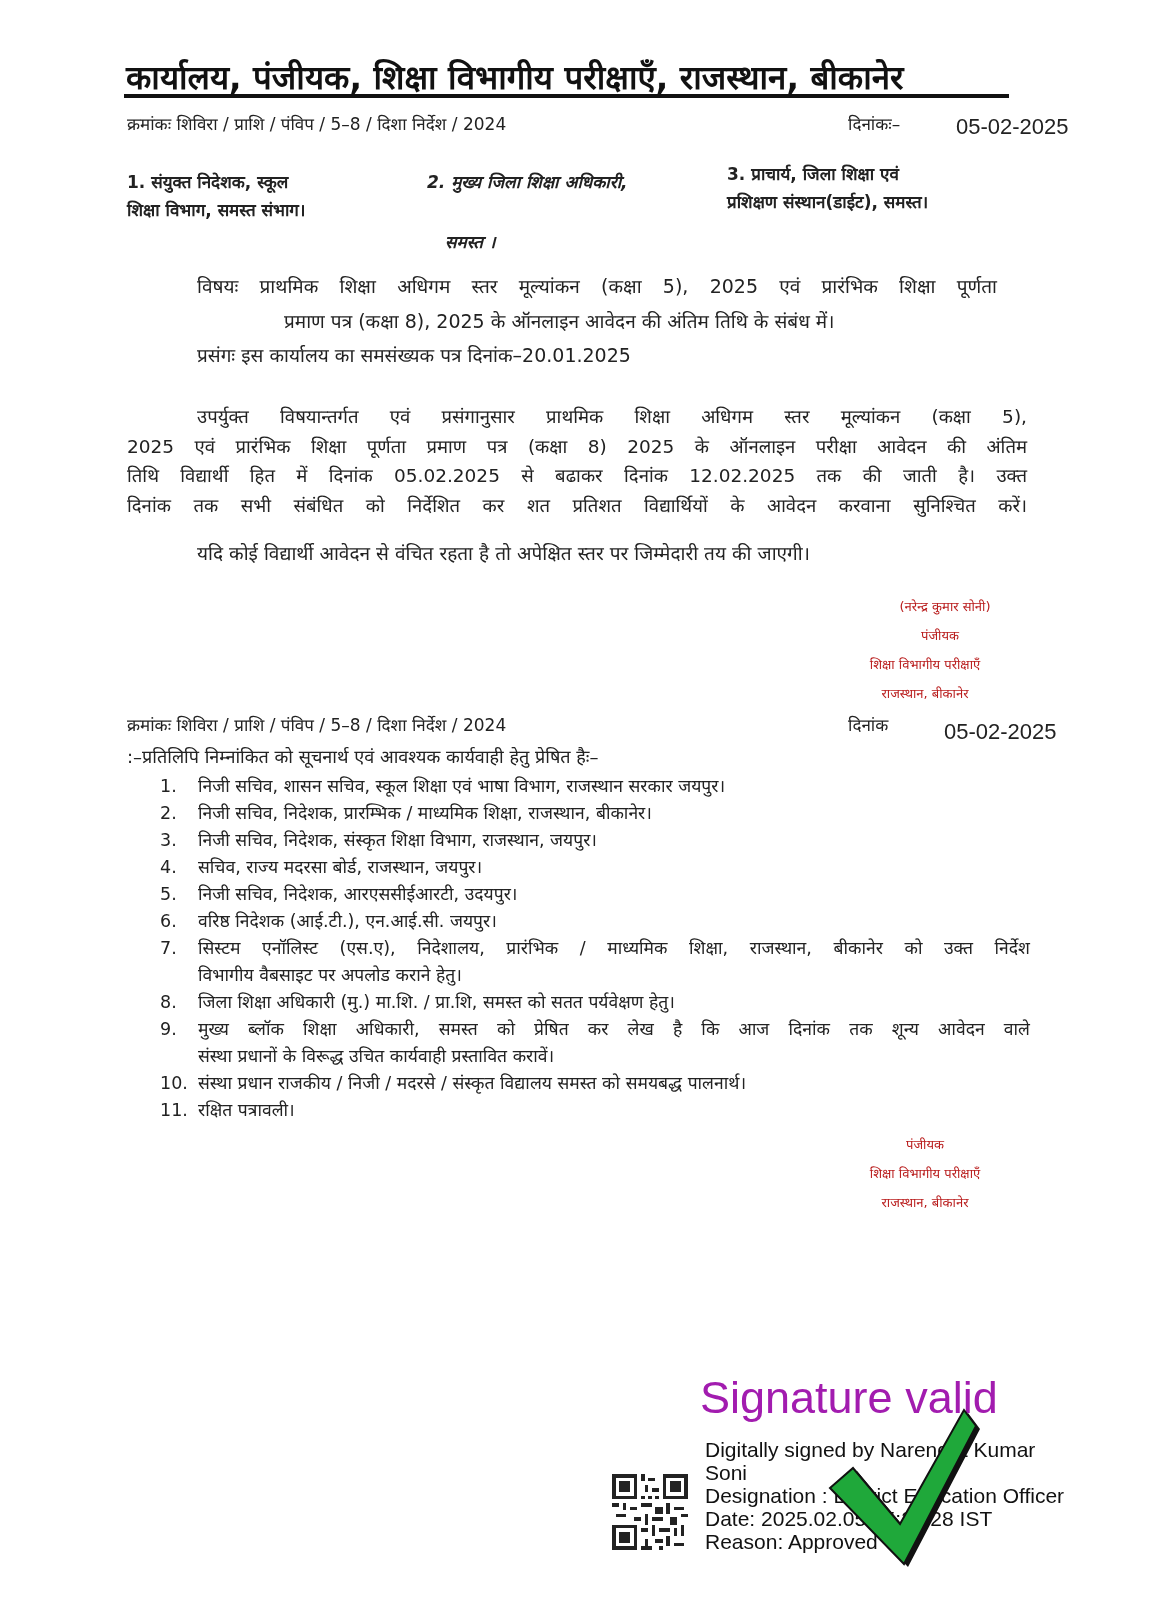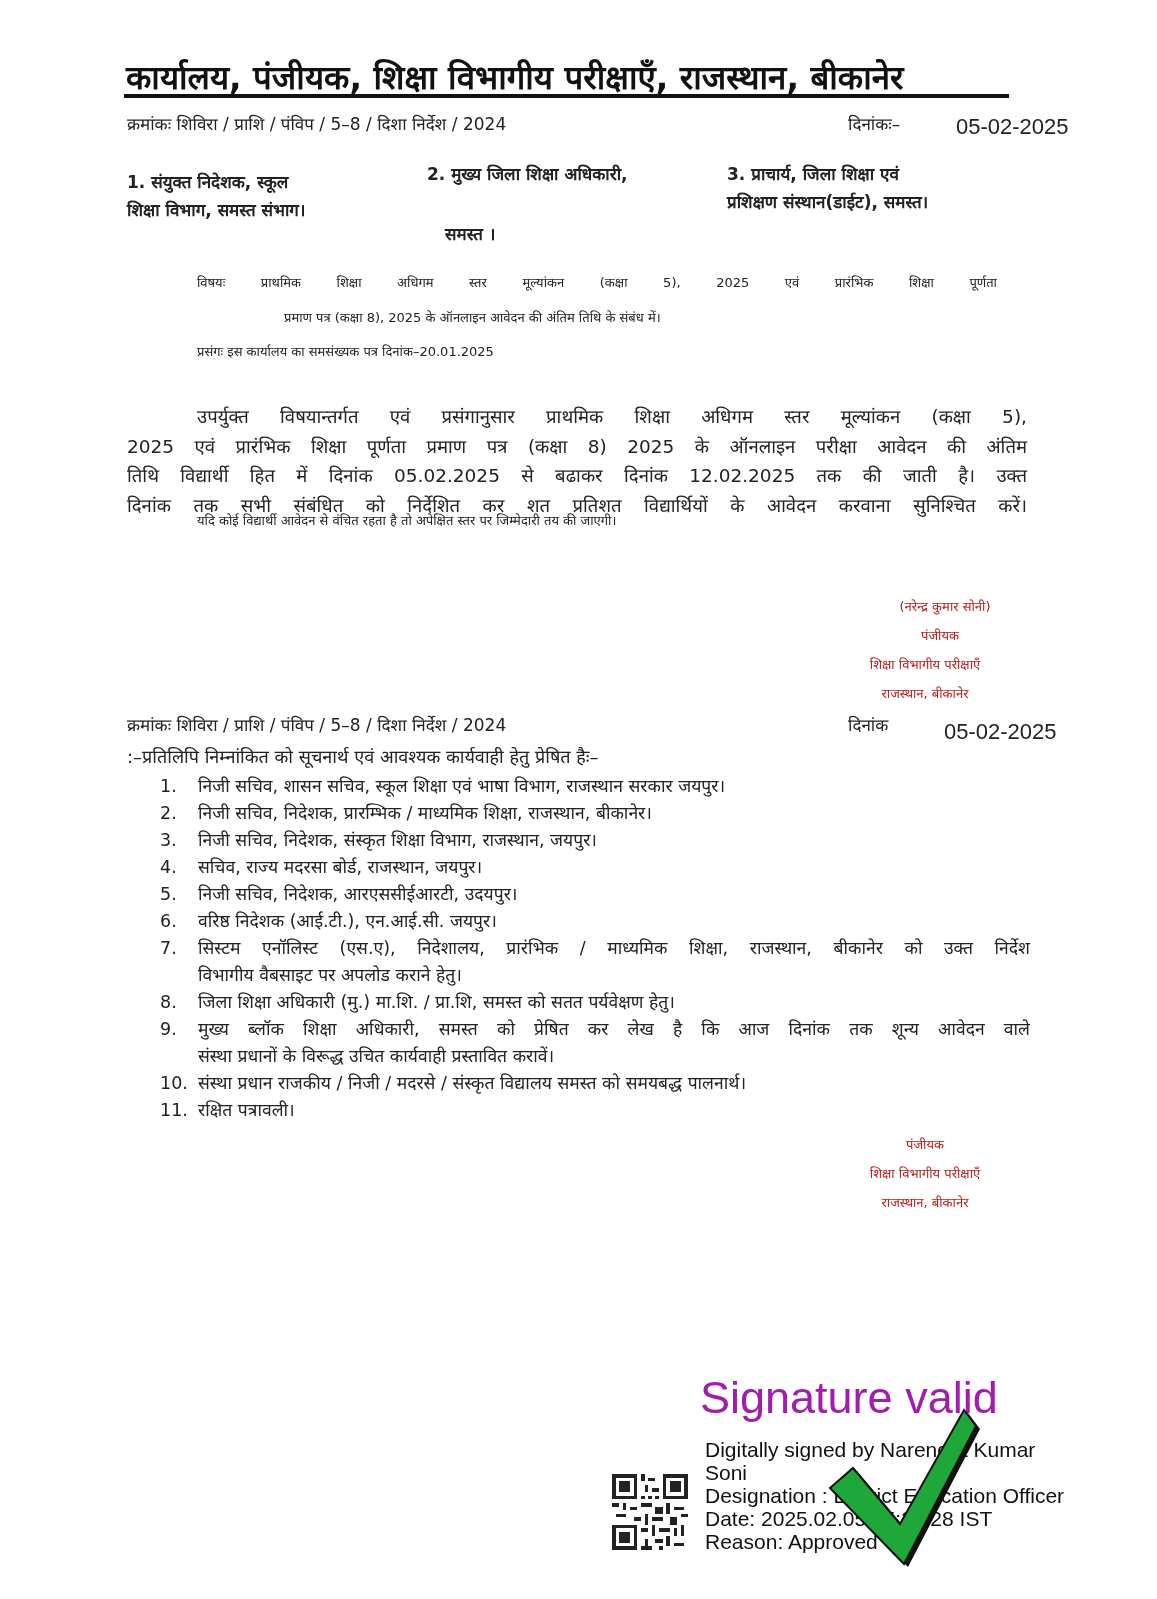--- a/index.html
+++ b/index.html
@@ -12,21 +12,21 @@
     .title {
       left: 126px; top: 54px; font-size: 33px; font-weight: bold;
       letter-spacing: 0px; color: #111;
     }
     .title-rule {
       position: absolute; left: 124px; top: 94px; width: 885px; height: 4px; background: #111;
     }
     .ref { font-size: 17px; color: #222; }
     .date-big { font-size: 22px; color: #222; font-family: "Liberation Sans", sans-serif; }
     .addr { font-size: 17px; font-weight: bold; color: #222; line-height: 28px; }
-    .body-text { font-size: 13px; color: #222; }
+    .body-text { font-size: 19px; color: #222; }
     .para { position: absolute; left: 127px; width: 900px; font-size: 18.5px; line-height: 29.5px; text-align: justify; color: #222; }
     .para .line { display: block; white-space: nowrap; text-align-last: justify; }
     .sig-block { position: absolute; text-align: center; font-size: 13px; line-height: 29px; color: #b91c1c; }
     .list { position: absolute; left: 160px; top: 773px; width: 870px; font-size: 17.5px; color: #222; }
     .list-item { position: relative; padding-left: 38px; line-height: 27px; }
     .list-item .num { position: absolute; left: 0; top: 0; }
     .list-item .txt { display: block; }
     .list-item .txt-justify { display: block; text-align: justify; text-align-last: justify; }
     .sigvalid {
       position: absolute; left: 700px; top: 1372px; font-family: "Liberation Sans", sans-serif;
@@ -46,41 +46,41 @@
 <div class="title-rule"></div>
 
 <div class="abs ref" style="left:127px; top:112px;">क्रमांकः शिविरा / प्राशि / पंविप / 5–8 / दिशा  निर्देश / 2024</div>
 <div class="abs ref" style="left:848px; top:112px;">दिनांकः–</div>
 <div class="abs date-big" style="left:956px; top:114px;">05-02-2025</div>
 
 <div class="abs addr" style="left:127px; top:168px;">
   <div>1. संयुक्त निदेशक, स्कूल</div>
   <div>शिक्षा विभाग, समस्त संभाग।</div>
 </div>
-<div class="abs addr" style="left:427px; top:160px;">
+<div class="abs addr" style="left:427px; top:168px;font-style:italic;">
   <div>2. मुख्य जिला शिक्षा अधिकारी,</div>
   <div style="padding-left:18px; margin-top:32px;">समस्त ।</div>
 </div>
 <div class="abs addr" style="left:727px; top:160px;">
   <div>3. प्राचार्य, जिला शिक्षा एवं</div>
   <div>प्रशिक्षण संस्थान(डाईट), समस्त।</div>
 </div>
 
 <div class="abs body-text" style="left:197px; top:273px; width:800px; text-align:justify; text-align-last:justify;">विषयः प्राथमिक शिक्षा अधिगम स्तर मूल्यांकन (कक्षा 5), 2025 एवं प्रारंभिक शिक्षा पूर्णता</div>
 <div class="abs body-text" style="left:284px; top:308px;">प्रमाण पत्र (कक्षा 8), 2025 के ऑनलाइन आवेदन की अंतिम तिथि के संबंध में।</div>
 <div class="abs body-text" style="left:197px; top:342px;">प्रसंगः इस कार्यालय का समसंख्यक पत्र दिनांक–20.01.2025</div>
 
 <div class="para" style="top:402px;">
   <span class="line" style="padding-left:70px;">उपर्युक्त विषयान्तर्गत एवं प्रसंगानुसार प्राथमिक शिक्षा अधिगम स्तर मूल्यांकन (कक्षा 5),</span>
   <span class="line">2025 एवं प्रारंभिक शिक्षा पूर्णता प्रमाण पत्र (कक्षा 8) 2025 के ऑनलाइन परीक्षा आवेदन की अंतिम</span>
   <span class="line">तिथि विद्यार्थी हित में दिनांक 05.02.2025 से बढाकर दिनांक 12.02.2025 तक की जाती है। उक्त</span>
   <span class="line">दिनांक तक सभी संबंधित को निर्देशित कर शत प्रतिशत विद्यार्थियों के आवेदन करवाना सुनिश्चित करें।</span>
 </div>
 
-<div class="abs body-text" style="left:197px; top:511px;">यदि कोई विद्यार्थी आवेदन से वंचित रहता है तो अपेक्षित स्तर पर जिम्मेदारी तय की जाएगी।</div>
+<div class="abs body-text" style="left:197px; top:540px;">यदि कोई विद्यार्थी आवेदन से वंचित रहता है तो अपेक्षित स्तर पर जिम्मेदारी तय की जाएगी।</div>
 
 <div class="sig-block" style="left:810px; top:592px; width:230px;">
   <div style="padding-left:40px;">(नरेन्द्र कुमार सोनी)</div>
   <div style="padding-left:30px;">पंजीयक</div>
   <div>शिक्षा विभागीय परीक्षाएँ</div>
   <div>राजस्थान, बीकानेर</div>
 </div>
 
 <div class="abs ref" style="left:127px; top:713px;">क्रमांकः शिविरा / प्राशि / पंविप / 5–8 / दिशा  निर्देश / 2024</div>
 <div class="abs ref" style="left:848px; top:713px;">दिनांक</div>

